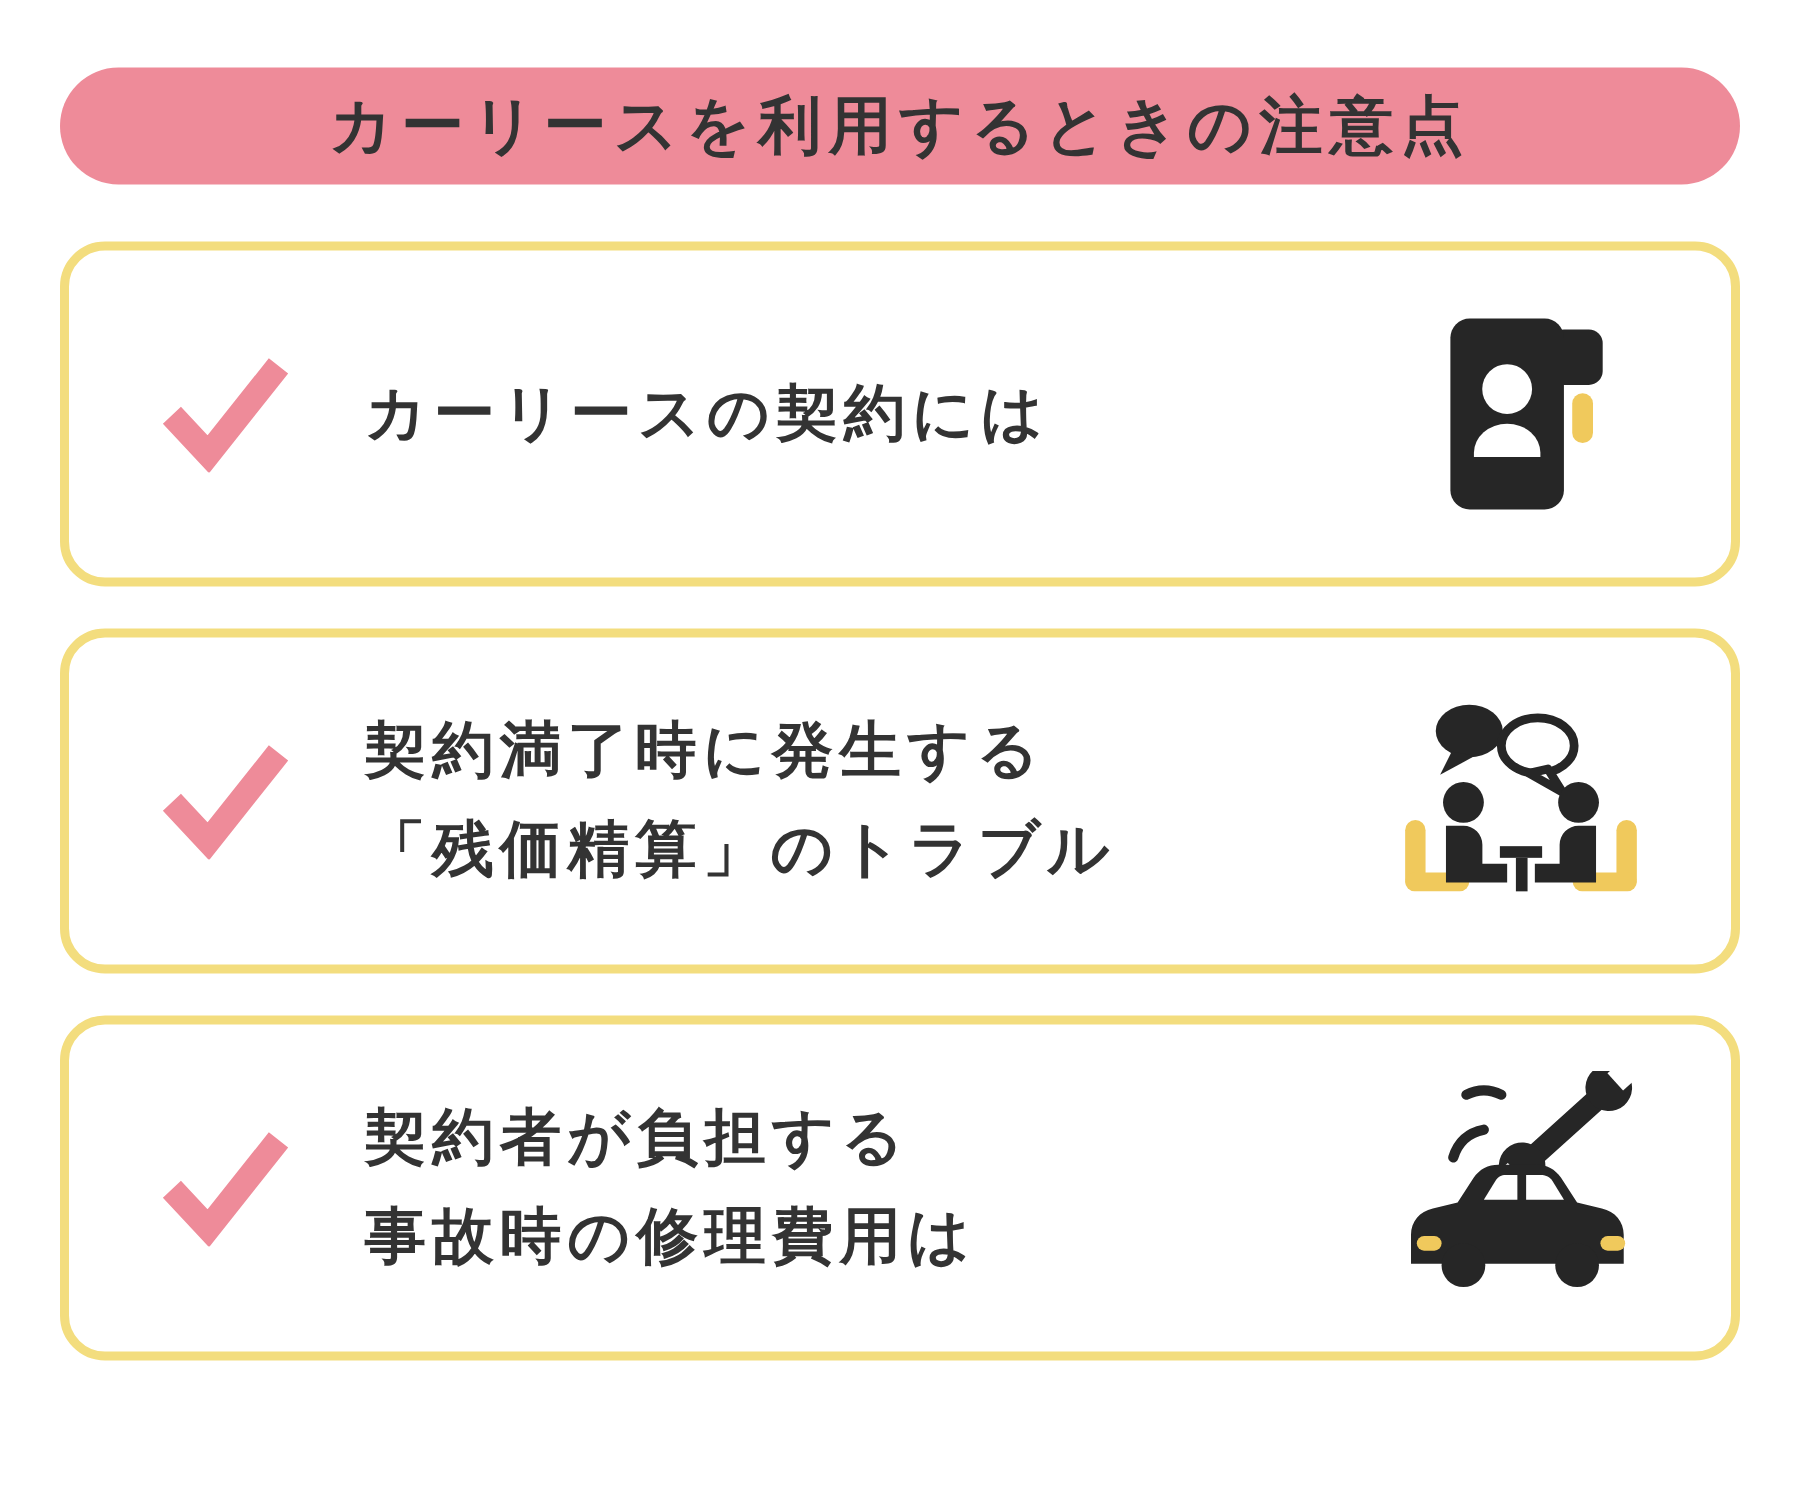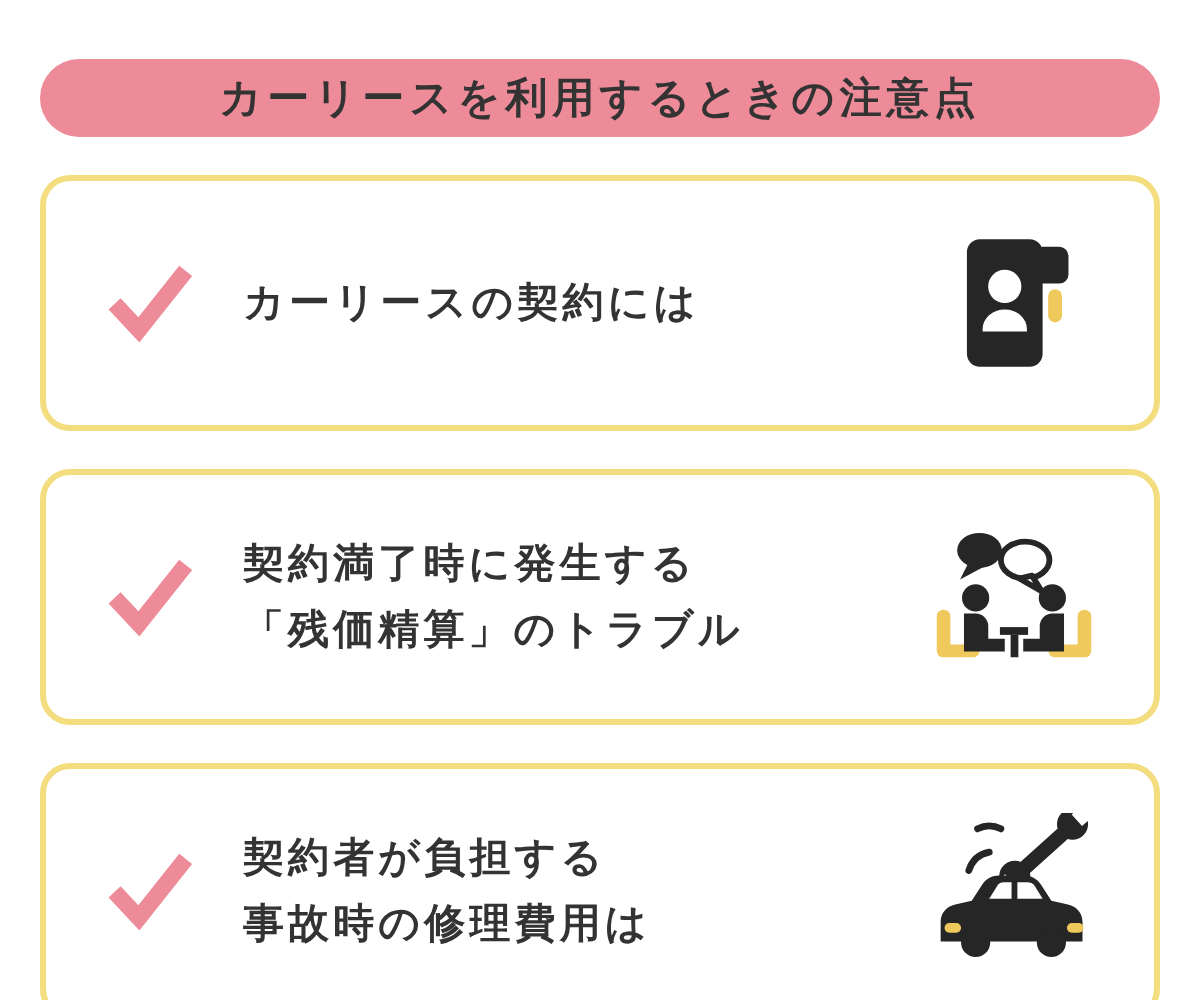--- a/index.html
+++ b/index.html
@@ -6,49 +6,49 @@
   html, body { margin: 0; padding: 0; background: #ffffff; }
   body {
     font-family: "Liberation Sans", "DejaVu Sans", sans-serif;
     width: 1200px;
   }
   .page {
     position: relative;
     width: 1200px;
     height: 1000px;
     background: #ffffff;
-    padding: 59px 40px;
+    padding: 45px 40px;
   }
   .banner {
     height: 78px;
     background: #EE8B99;
     border-radius: 42px;
     display: flex;
     align-items: center;
     justify-content: center;
   }
   .banner-text {
     font-size: 42px;
     font-weight: 700;
     color: #333333;
     letter-spacing: 0.12em;
     white-space: nowrap;
   }
   .card {
-    height: 256px;
+    height: 230px;
     border: 6px solid #F3DD7E;
     border-radius: 30px;
     background: #ffffff;
     display: flex;
     align-items: center;
     padding: 0 50px 0 55px;
   }
   .card.first { margin-top: 38px; }
   .card + .card { margin-top: 0; }
-  .card.gap { margin-top: 38px; }
+  .card.gap { margin-top: 28px; }
   .check {
     flex: 0 0 100px;
     display: flex;
     align-items: center;
     justify-content: center;
   }
   .check svg { width: 88px; height: 78px; }
   .card-text {
     flex: 1;
     margin-left: 42px;

